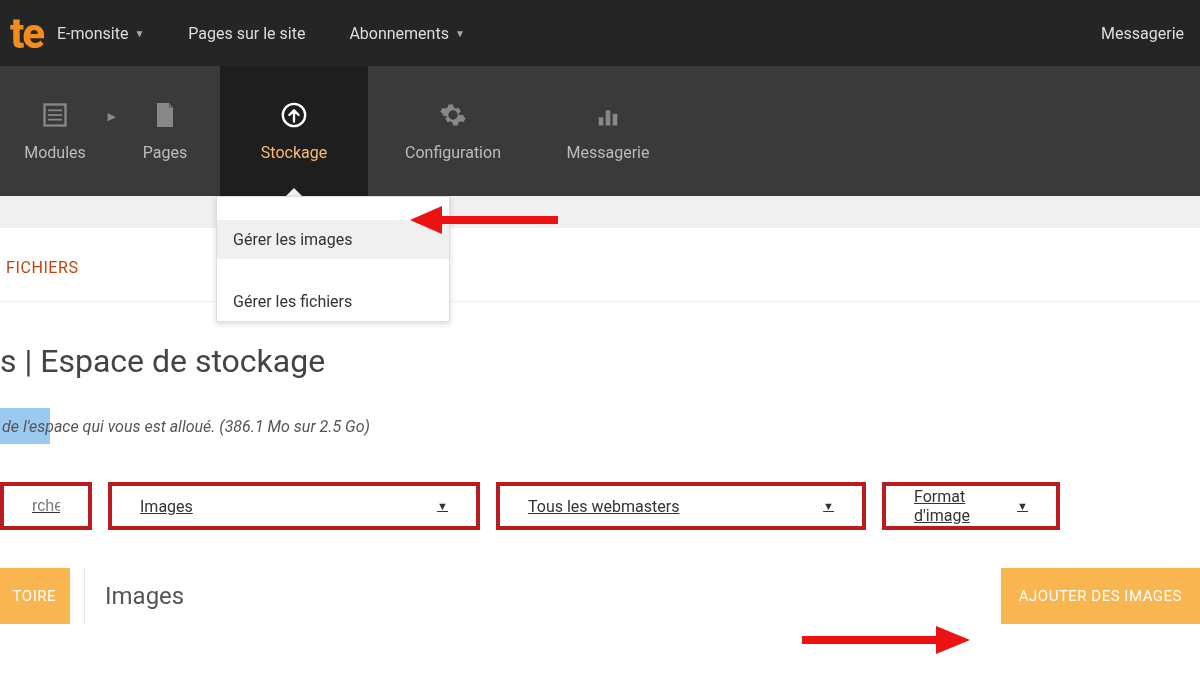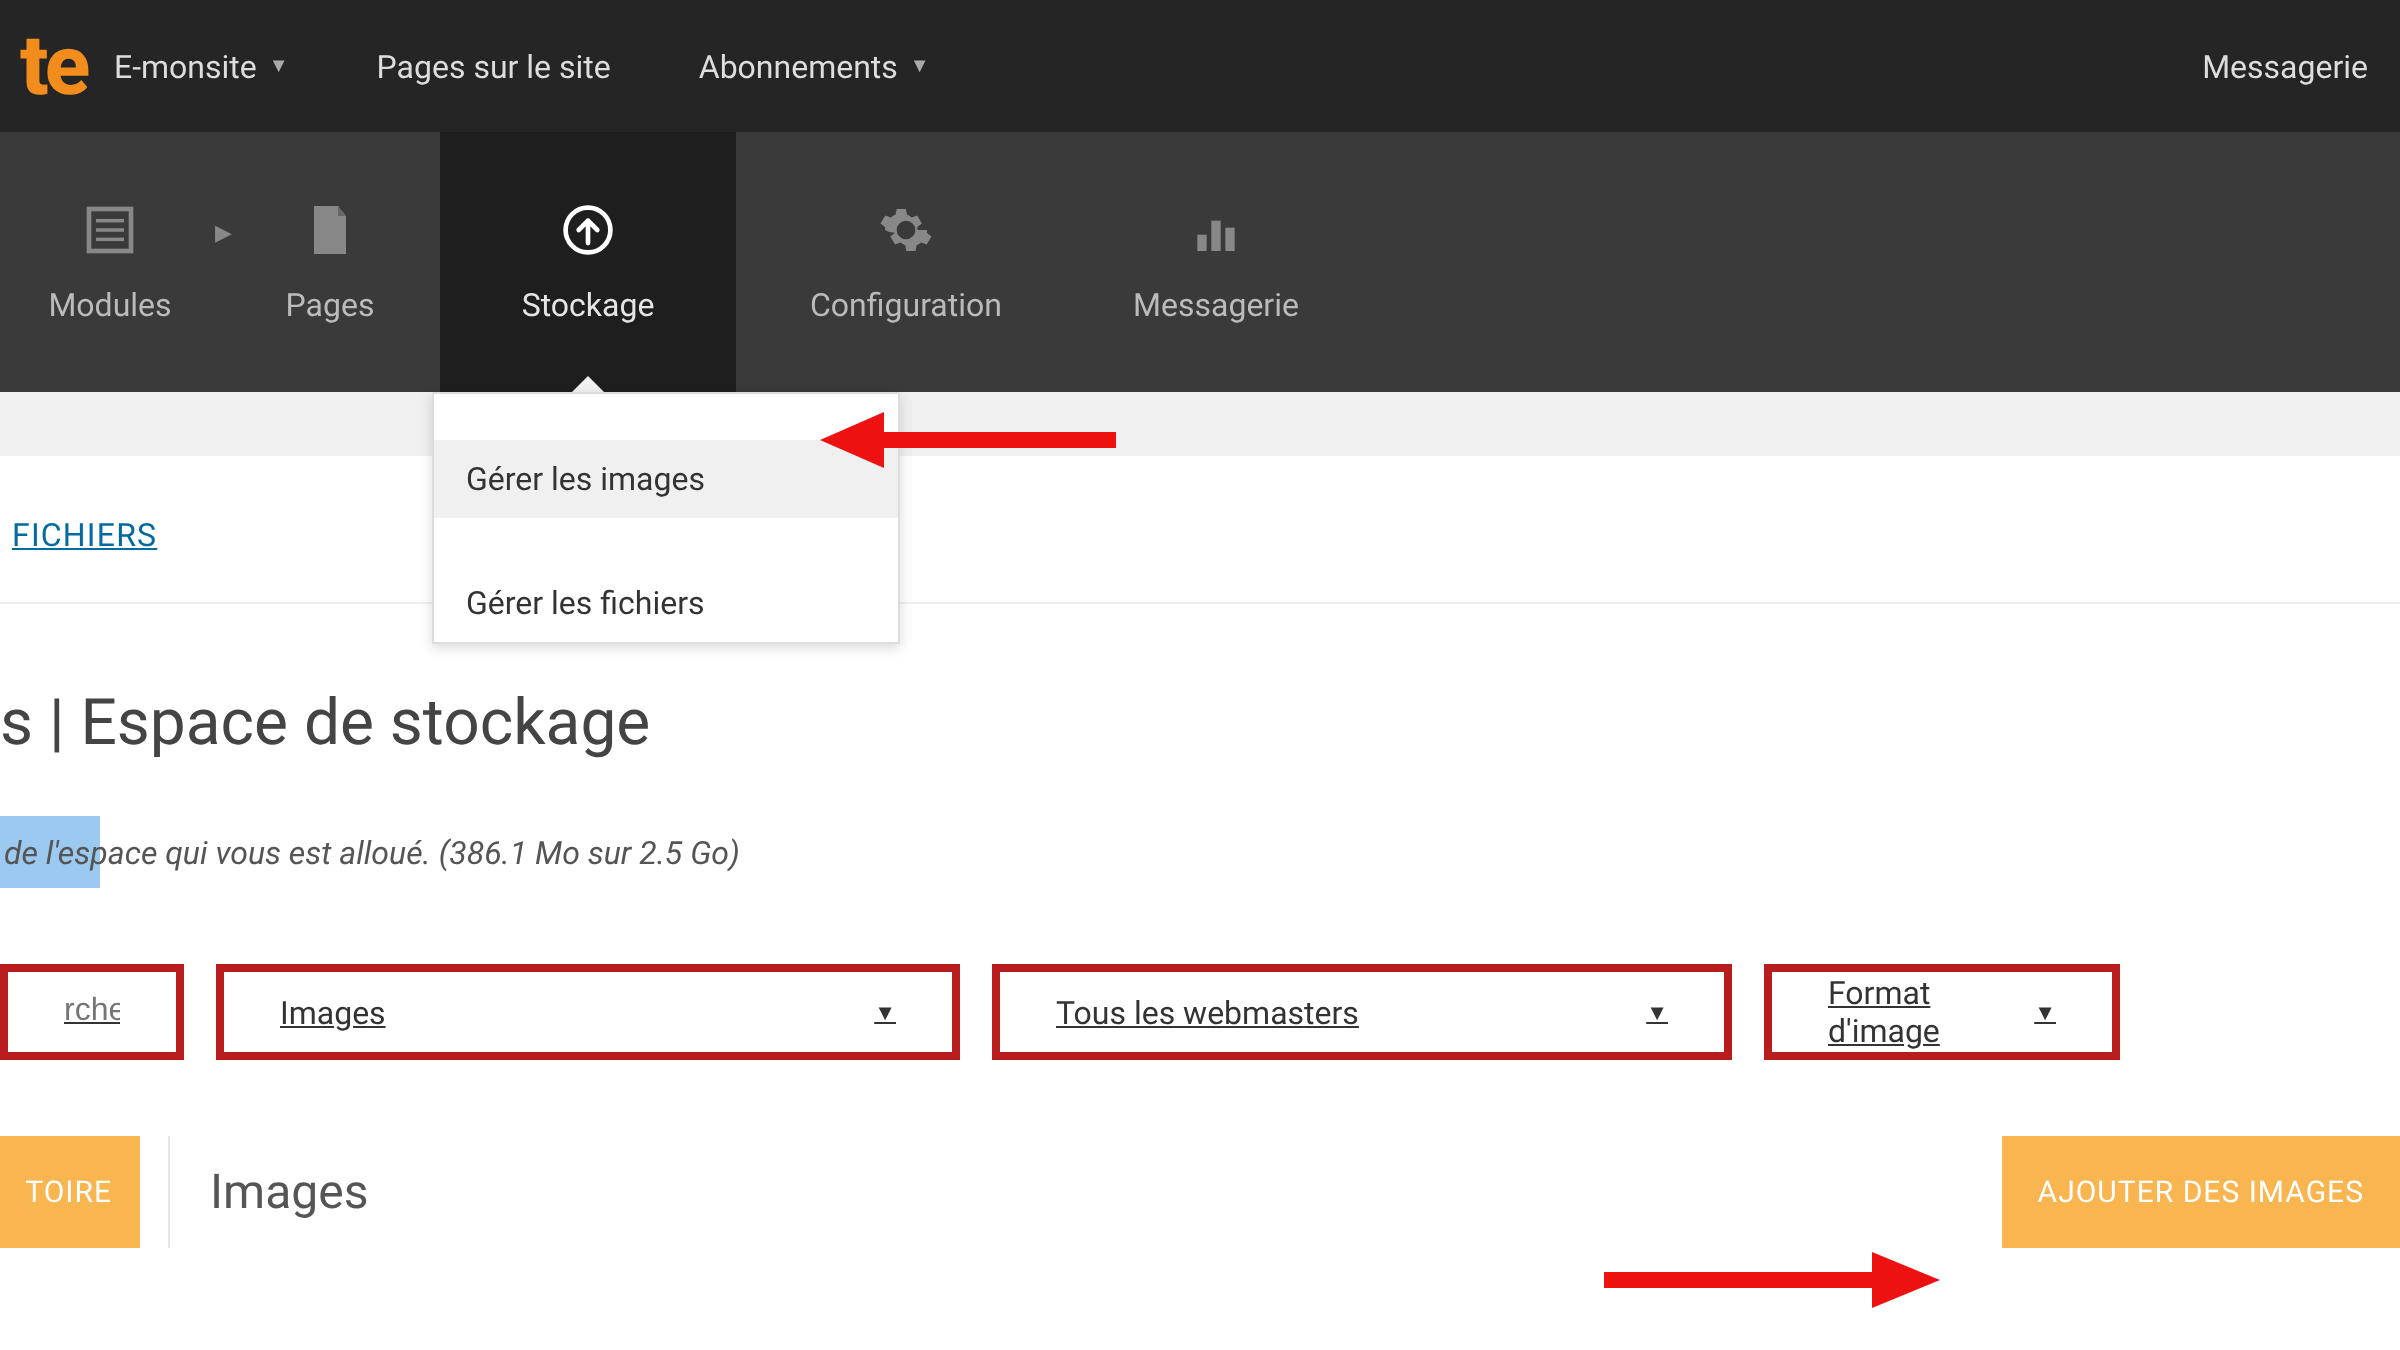--- a/index.html
+++ b/index.html
@@ -73,21 +73,21 @@
       justify-content: center;
       gap: 14px;
       color: #bbb;
       font-size: 16px;
       position: relative;
       cursor: pointer;
     }
     .nav-item.wide { width: 170px; }
     .nav-item.active {
       background: #1e1e1e;
-      color: #e5e5e5;
+      color: #fdba74;
       text-align: center;
     }
     .nav-icon {
       width: 28px;
       height: 28px;
       display: flex;
       align-items: center;
       justify-content: center;
     }
     .nav-arrow-up {
@@ -118,24 +118,23 @@
     .dropdown-item {
       padding: 10px 16px;
       font-size: 16px;
       color: #333;
       cursor: pointer;
       margin-top: 23px;
     }
     .dropdown-item.hover { background: #f0f0f0; }
     .breadcrumb {
       padding: 30px 0 0 6px;
-      color: #0369a1;
+      color: #c2410c;
       font-size: 16px;
       letter-spacing: 0.6px;
-      text-decoration: underline;
     }
     .divider {
       margin-top: 24px;
       border-top: 1px solid #eee;
     }
     .page-title {
       padding: 40px 0 0 0;
       color: #444;
       font-size: 32px;
       font-weight: 400;

